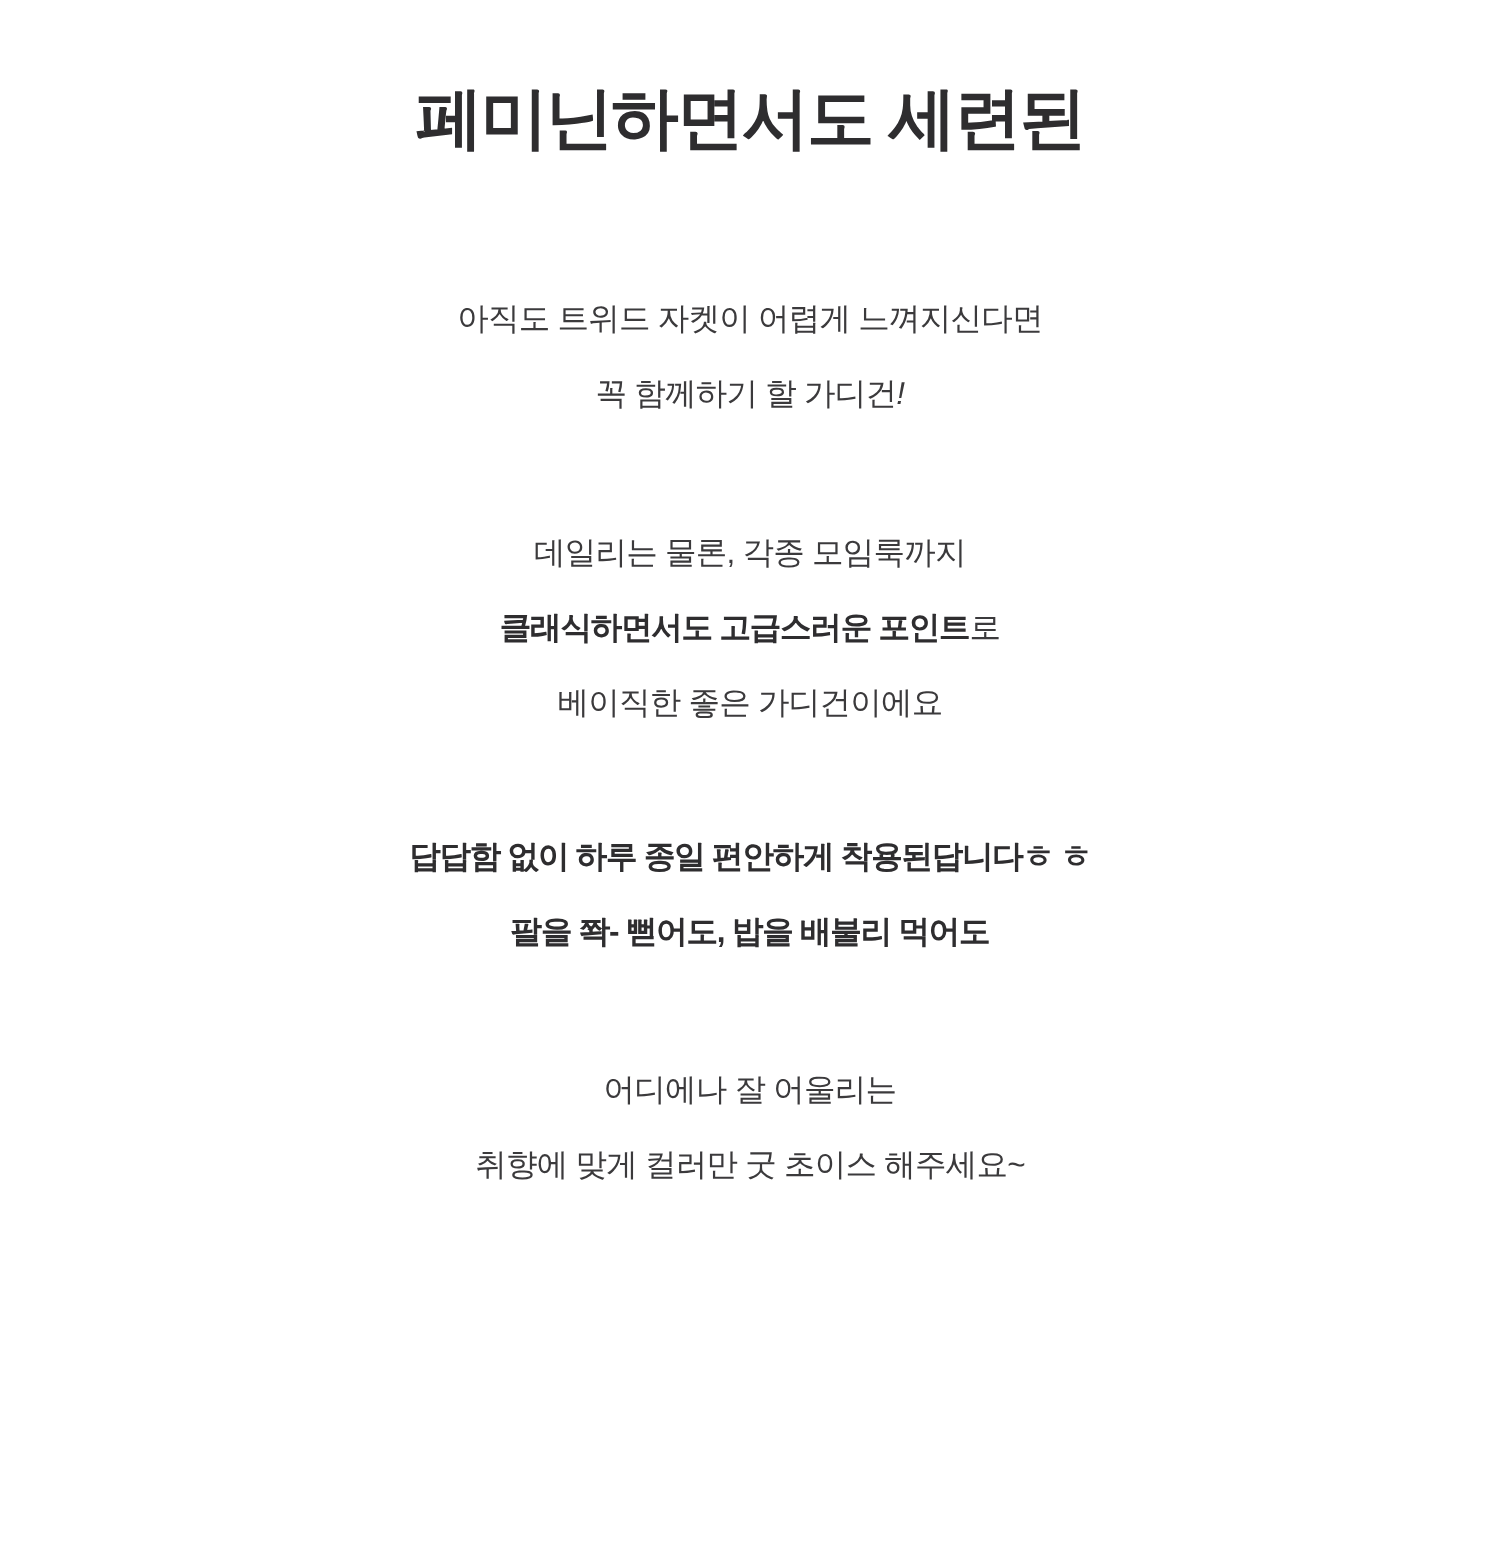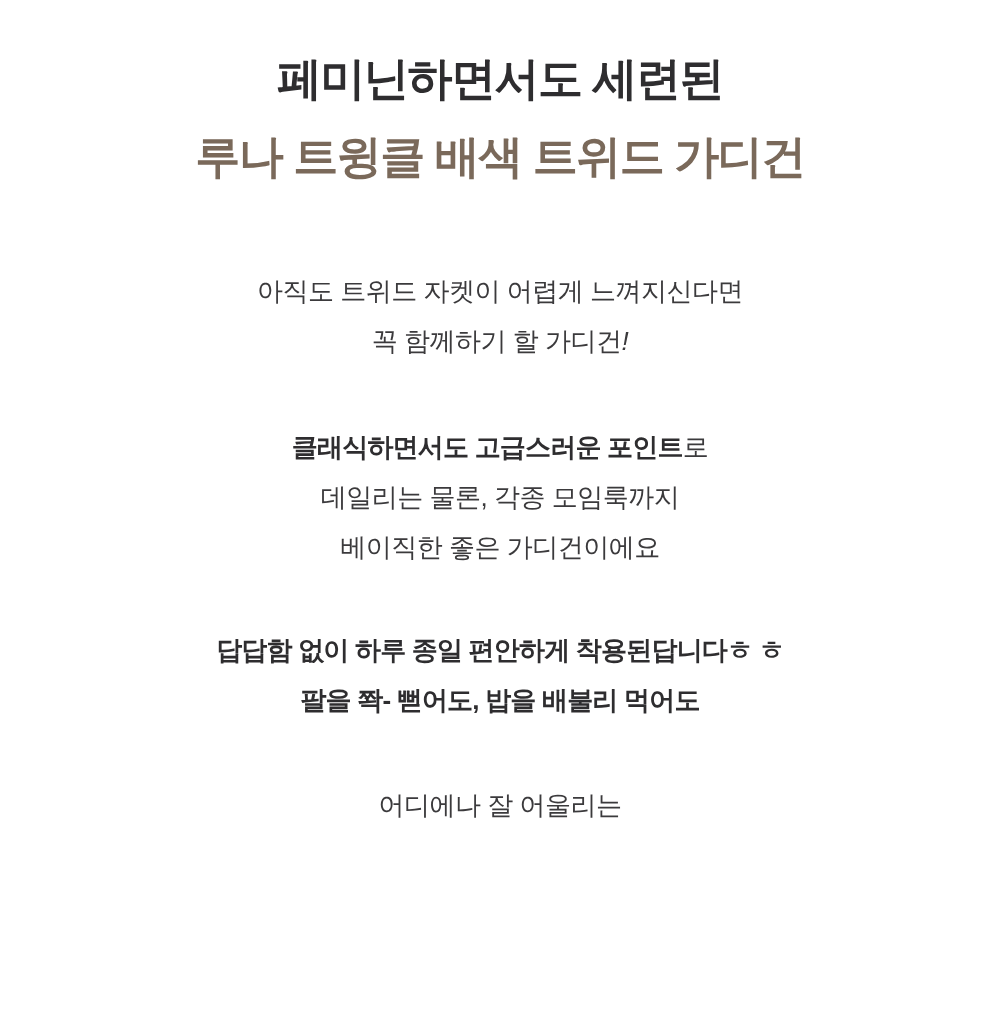--- a/index.html
+++ b/index.html
@@ -27,21 +27,21 @@
   .headline {
     font-size: 45px;
     line-height: 78px;
     font-weight: 800;
     letter-spacing: -1.5px;
     margin-bottom: 70px;
   }
   .headline .line1 { color: var(--heading-primary); }
   .headline .line2 { color: var(--heading-accent); }
   .para {
-    font-size: 26px;
+    font-size: 21px;
     line-height: 50px;
     font-weight: 300;
     letter-spacing: -0.5px;
     color: var(--body-text);
   }
   .para.intro   { margin-bottom: 56px; }
   .para.point   { margin-bottom: 53px; }
   .para.comfort { margin-bottom: 55px; }
   .para .strong,
   .para.strong {
@@ -51,36 +51,36 @@
   }
   .italic { font-style: italic; }
 </style>
 </head>
 <body>
 
 <div class="page">
 
   <header class="headline">
     <div class="line1">페미닌하면서도 세련된</div>
-    <div class="line2">루나 트윙클 배색 트위드 가디건</div>
   </header>
 
   <section class="para intro">
     <div>아직도 트위드 자켓이 어렵게 느껴지신다면</div>
     <div><span>꼭 함께하기 할 가디건</span><span class="italic">!</span></div>
   </section>
 
   <section class="para point">
+    <div>데일리는 물론, 각종 모임룩까지</div>
     <div><span class="strong">클래식하면서도 고급스러운 포인트</span><span>로</span></div>
-    <div>데일리는 물론, 각종 모임룩까지</div>
     <div>베이직한 좋은 가디건이에요</div>
   </section>
 
   <section class="para comfort strong">
     <div>답답함 없이 하루 종일 편안하게 착용된답니다ㅎ ㅎ</div>
     <div>팔을 쫙- 뻗어도, 밥을 배불리 먹어도</div>
   </section>
 
   <section class="para color-options">
     <div>어디에나 잘 어울리는</div>
+    <div>취향에 맞게 컬러만 굿 초이스 해주세요~</div>
   </section>
 
 </div>
 
 </body></html>

